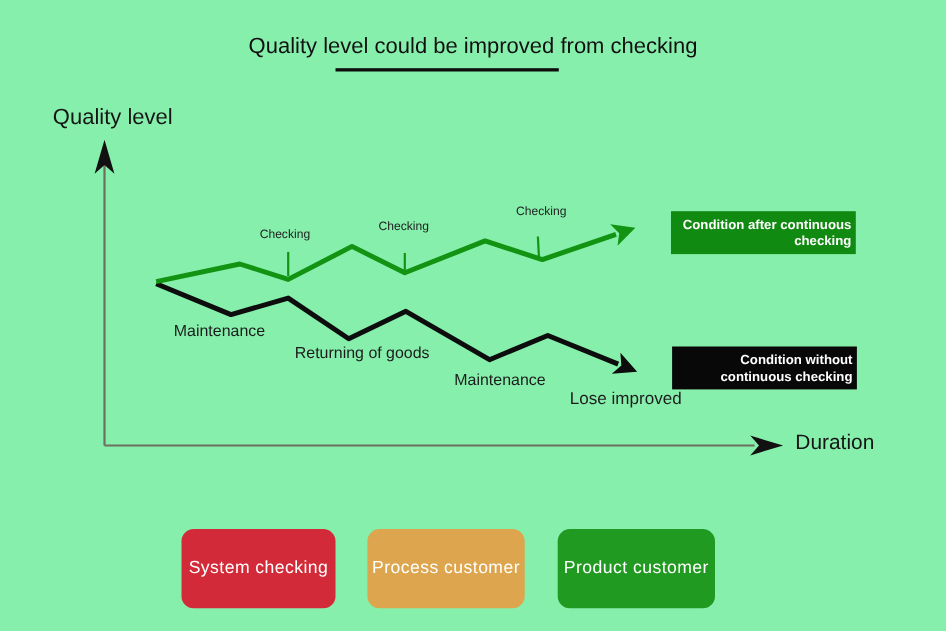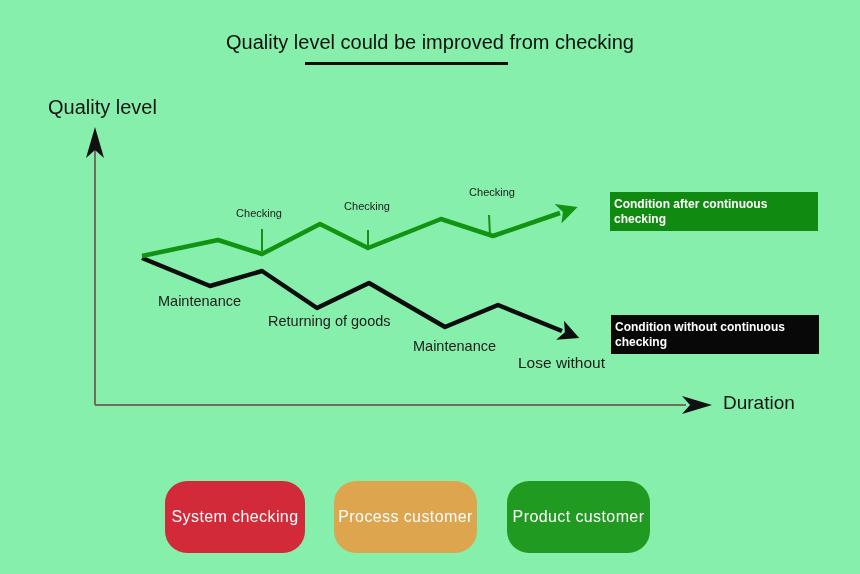--- a/index.html
+++ b/index.html
@@ -25,29 +25,29 @@
   }
   .chk1 { left:259px; top:207px; }
   .chk2 { left:367px; top:200px; }
   .chk3 { left:492px; top:186px; }
   .stage-lbl { position:absolute; font-size:14.5px; color:#1c1c1c; white-space:nowrap; }
   .stg1 { left:158px; top:293px; }
   .stg2 { left:268px; top:313px; }
   .stg3 { left:413px; top:338px; }
   .stg4 { left:518px; top:354px; font-size:15.5px; }
   .legend {
-    position:absolute; width:208px; height:39px;
+    position:absolute; width:168px; height:39px;
     display:flex; align-items:center; justify-content:center;
-    text-align:left; color:#ffffff; font-size:12px; font-weight:700;
+    text-align:right; color:#ffffff; font-size:12px; font-weight:700;
     line-height:1.2; padding:0 4px; box-sizing:border-box;
   }
   .legend-green { left:610px; top:192px; background:#118a11; }
   .legend-black { left:611px; top:315px; background:#080808; }
   .btn {
-    position:absolute; top:481px; height:72px; border-radius:22px;
+    position:absolute; top:481px; height:72px; border-radius:11px;
     display:flex; align-items:center; justify-content:center;
     color:#ffffff; font-size:16px; letter-spacing:0.4px;
     border:none; cursor:pointer; white-space:nowrap;
   }
   .btn-system  { left:165px; width:140px; background:#d22a38; }
   .btn-process { left:334px; width:143px; background:#dda64e; }
   .btn-product { left:507px; width:143px; background:#219a21; }
 </style>
 </head>
 <body>
@@ -84,21 +84,21 @@
     <line x1="489" y1="215" x2="490" y2="235" stroke="#129312" stroke-width="2"></line>
   </svg>
 
   <div class="chk chk1">Checking</div>
   <div class="chk chk2">Checking</div>
   <div class="chk chk3">Checking</div>
 
   <div class="stage-lbl stg1">Maintenance</div>
   <div class="stage-lbl stg2">Returning of goods</div>
   <div class="stage-lbl stg3">Maintenance</div>
-  <div class="stage-lbl stg4">Lose without</div>
+  <div class="stage-lbl stg4">Lose improved</div>
 
   <div class="legend legend-green">Condition after continuous checking</div>
   <div class="legend legend-black">Condition without continuous checking</div>
 
   <button class="btn btn-system">System checking</button>
   <button class="btn btn-process">Process customer</button>
   <button class="btn btn-product">Product customer</button>
 
 </div>
 

